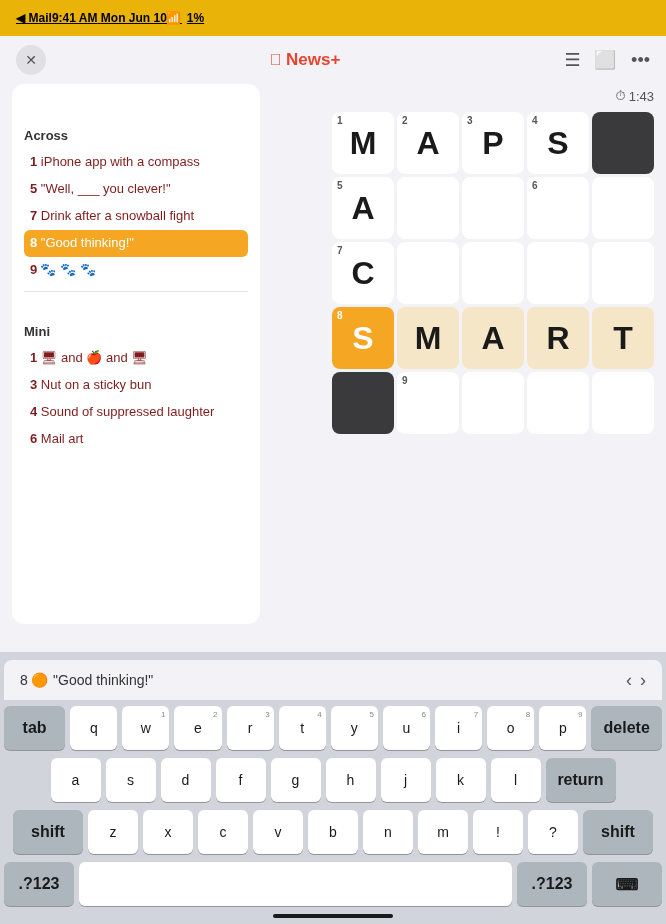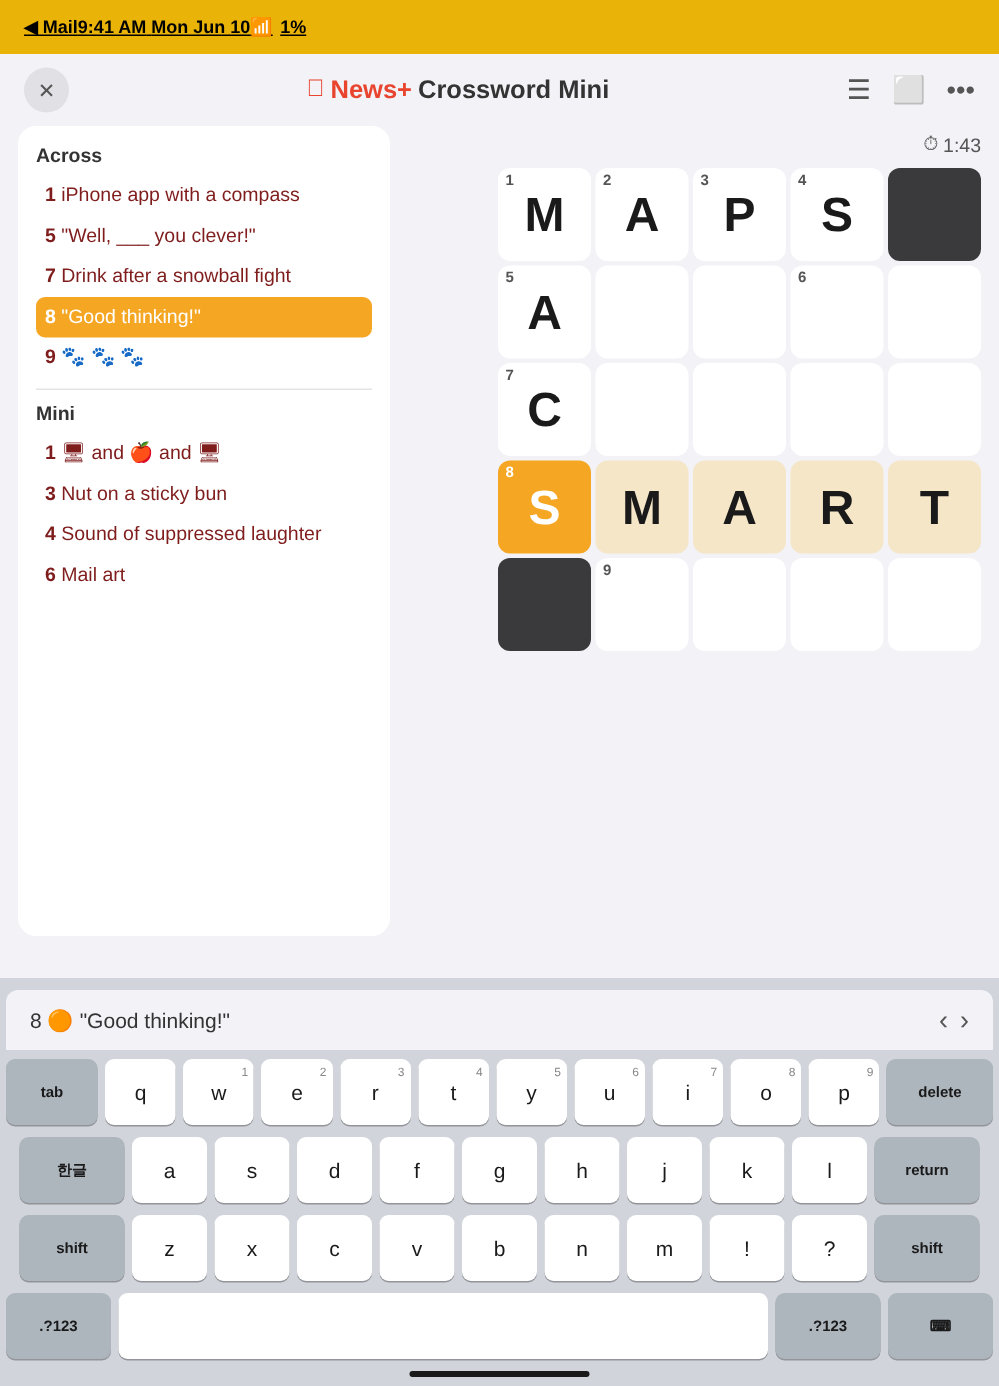--- a/index.html
+++ b/index.html
@@ -71,20 +71,21 @@
       border-radius: 12px;
       padding: 12px;
       overflow: hidden;
       flex-shrink: 0;
     }
     .clues-section-title {
       font-size: 13px;
       font-weight: 700;
       color: #333;
       margin-bottom: 6px;
+      margin-top: 32px;
     }
     .clue-item {
       font-size: 13px;
       color: #7f1d1d;
       padding: 5px 6px;
       border-radius: 6px;
       line-height: 1.3;
     }
     .clue-item.active {
       background: #f5a623;
@@ -195,21 +196,21 @@
     }
     .key .key-num {
       font-size: 8px;
       color: #888;
       position: absolute;
       top: 4px; right: 4px;
     }
     .key.special {
       background: #adb5bd;
       color: #1a1a1a;
-      font-size: 10px;
+      font-size: 16px;
       font-weight: 600;
       min-width: 50px;
       max-width: 70px;
       flex: 1.3;
     }
     .key.space-bar {
       background: white;
       flex: 5;
       max-width: none;
     }
@@ -240,21 +241,20 @@
   </div>
 </div>
 
 <div class="nav-bar">
   <div class="nav-close">
     <span>✕</span>
   </div>
   <div class="nav-title">
     <span class="apple"></span>
     <span class="news-plus">News+</span>
-    <span> Crossword Mini</span>
   </div>
   <div class="nav-icons">
     <span>☰</span>
     <span>⬜</span>
     <span>•••</span>
   </div>
 </div>
 
 <div class="main-content">
 
@@ -407,23 +407,20 @@
     <div class="key">
         <span class="key-num">9</span>
         <span>p</span>
       </div>
     <div class="key special delete-key">
         <span>delete</span>
       </div>
   </div>
 
   <div class="key-row">
-    <div class="key special">
-        <span>한글</span>
-      </div>
     <div class="key">
         <span>a</span>
       </div>
     <div class="key">
         <span>s</span>
       </div>
     <div class="key">
         <span>d</span>
       </div>
     <div class="key">

